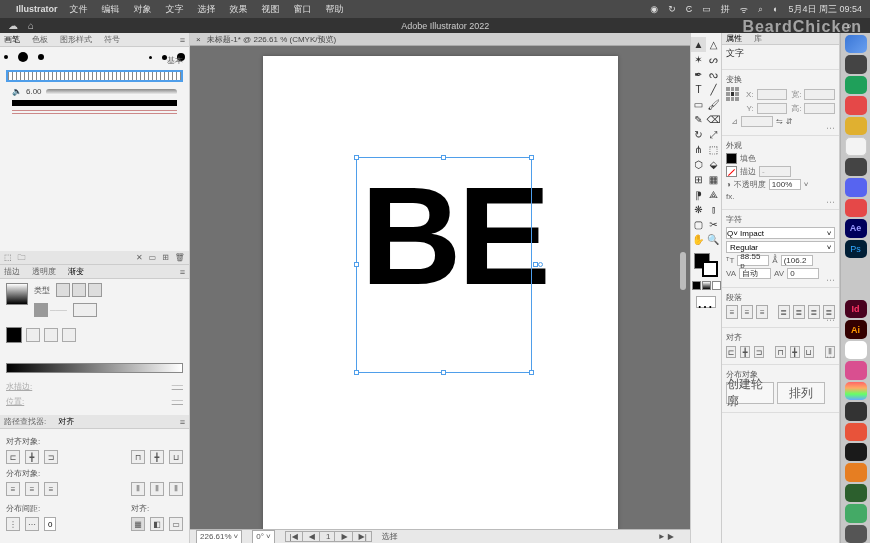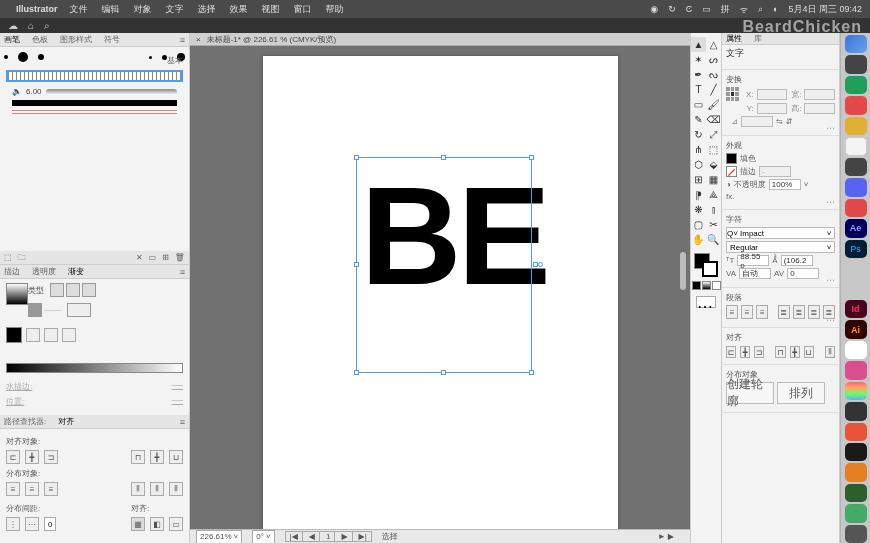--- a/index.html
+++ b/index.html
@@ -140,26 +140,27 @@
   <span class="mitem">帮助</span>
   <span class="spacer"></span>
   <span class="status">◉</span>
   <span class="status">↻</span>
   <span class="status">Ͼ</span>
   <span class="status">▭</span>
   <span class="status">拼</span>
   <span class="status">ᯤ</span>
   <span class="status">⌕</span>
   <span class="status">◐</span>
-  <span class="status">5月4日 周三 09:42</span>
+  <span class="status">5月4日 周三 09:54</span>
 </div>
 
 <div class="apptoolbar">
   <span class="btn">☁</span>
   <span class="btn">⌂</span>
+  <span class="title">Adobe Illustrator 2022</span>
   <span class="btn">⌕</span>
 </div>
 
 <div class="watermark">BeardChicken</div>
 
 <div class="main">
 
   <div class="left">
     <div class="panel">
       <div class="panel-tabs">
@@ -210,21 +211,21 @@
     </div>
 
     <div class="panel">
       <div class="panel-tabs">
         <span class="tab">描边</span>
         <span class="tab">透明度</span>
         <span class="tab active">渐变</span>
         <span class="hamburger">≡</span>
       </div>
       <div class="grad-area">
-        <div style="display:flex; align-items:flex-start;">
+        <div style="display:flex; gap:6px; align-items:flex-start;">
           <div class="grad-thumb"></div>
           <div style="flex:1">
             <div class="grad-type">
               <span class="lbl">类型</span>
               <span class="tb"></span>
               <span class="tb"></span>
               <span class="tb"></span>
             </div>
             <div class="grad-type">
               <span class="tb" style="background:#999;"></span>

